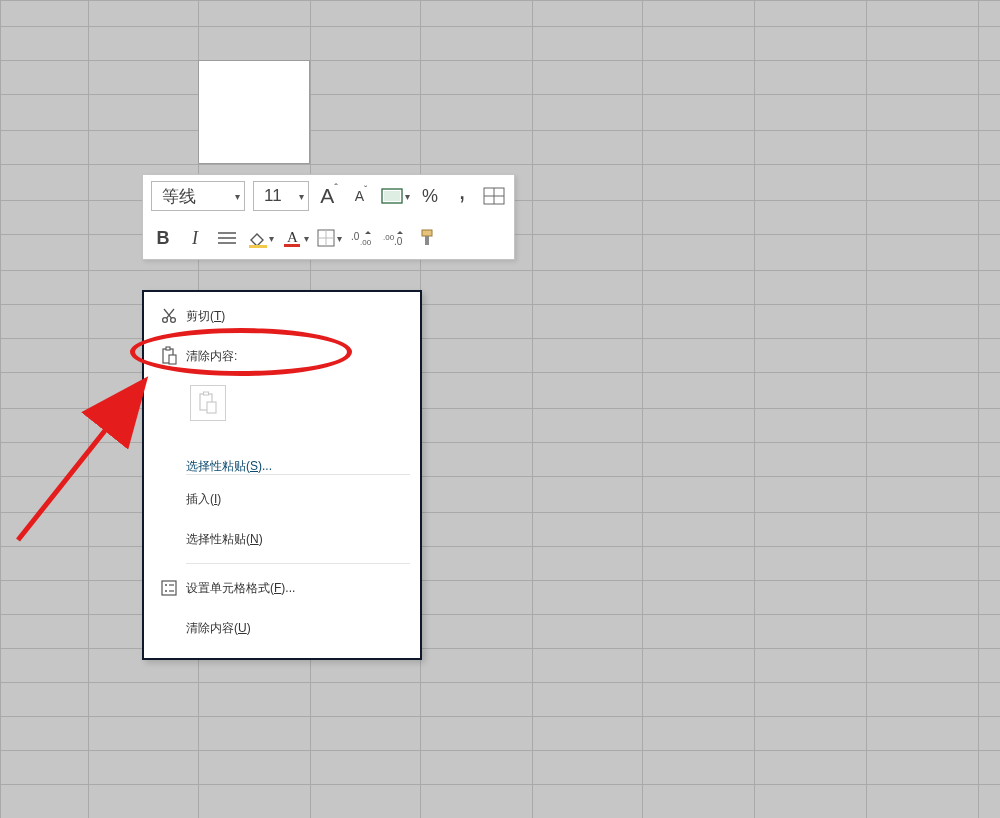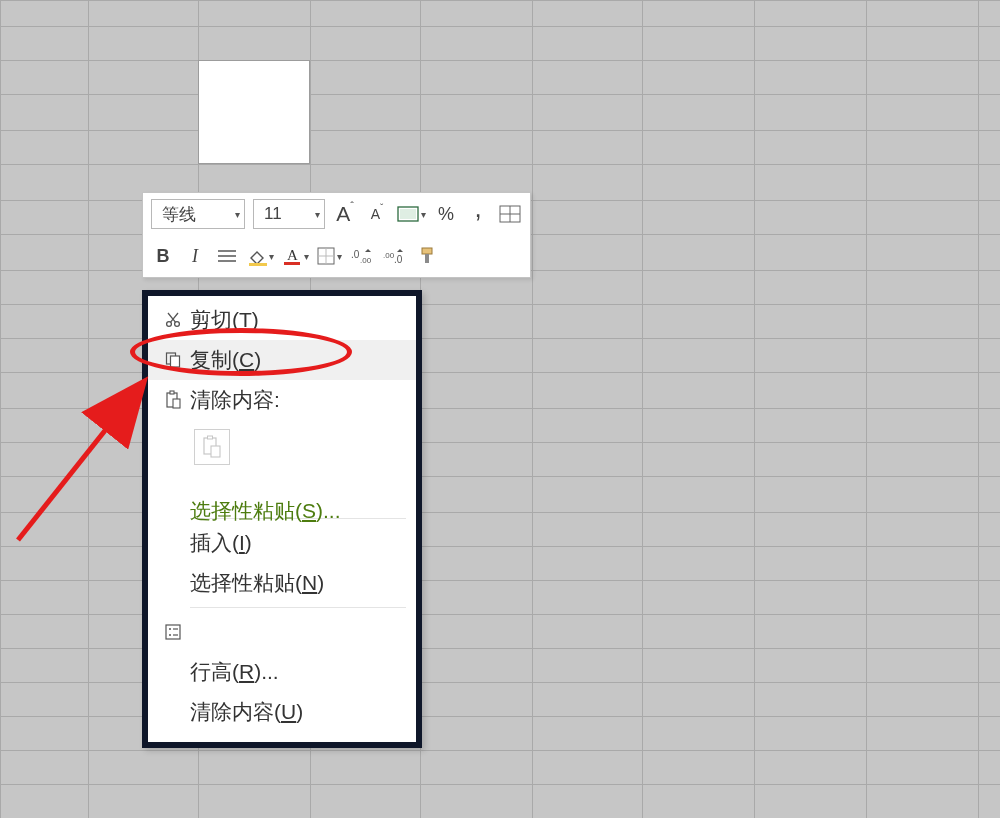--- a/index.html
+++ b/index.html
@@ -45,38 +45,38 @@
   position:relative;
 }
 .tb-btn.small{ font-size:14px;}
 .tb-btn.dd::after { content:"▾"; font-size:10px; color:#555; margin-left:2px;}
 .tb-btn svg { display:block; }
 
 .context-menu {
   position:absolute;
   width:280px;
   background:#ffffff;
-  border:6px solid #0f172a;
+  border:2px solid #0f172a;
   box-shadow:3px 3px 6px rgba(0,0,0,.15);
   padding:4px 0 10px;
-  font-size:21px;
+  font-size:12px;
   color:#333;
 }
 .context-menu .item {
   display:flex; align-items:center;
   height:40px;
   padding:0 10px 0 8px;
 }
 .context-menu .item .ico {
   width:34px; display:flex; align-items:center; justify-content:center;
   color:#666;
 }
 .context-menu .item .lbl { flex:1; white-space:nowrap;}
 .context-menu .item.hover { background:#f0f0f0;}
-.context-menu .item.disabled .lbl { color:#4d7c0f;margin-top:33px;}
+.context-menu .item.disabled .lbl { color:#0c4a6e;margin-top:33px;}
 .context-menu .item.disabled .ico { opacity:.55;}
 .context-menu hr {
   border:none; border-top:1px solid #e4e4e4; margin:4px 10px 4px 42px;
 }
 .context-menu .sublabel { font-weight:normal;}
 .context-menu .paste-row {
   padding-left:46px; height:54px; display:flex; align-items:center;
 }
 .context-menu .paste-row .paste-chip{
   width:36px;height:36px; border:1px solid #d0d0d0; display:flex;align-items:center;justify-content:center;
@@ -134,27 +134,27 @@
       <div style="top: 648px;"></div>
       <div style="top: 682px;"></div>
       <div style="top: 716px;"></div>
       <div style="top: 750px;"></div>
       <div style="top: 784px;"></div>
     </div>
 </div>
 
 <div class="selected-cell" style="left: 198px; top: 60px; width: 112px; height: 104px;"></div>
 
-<div class="mini-toolbar" style="left: 142px; top: 192px; gap: 12px;">
+<div class="mini-toolbar" style="left: 142px; top: 174px; gap: 12px;">
   <div class="row">
     <div class="combo" style="width:94px">
       <span>等线</span>
       <span class="arrow">▾</span>
     </div>
-    <div class="combo" style="width:72px">
+    <div class="combo" style="width:56px">
       <span>11</span>
       <span class="arrow">▾</span>
     </div>
     <span class="tb-btn" style="font-size:21px">A<span style="font-size:11px;position:relative;top:-8px">ˆ</span></span>
     <span class="tb-btn small">A<span style="font-size:10px;position:relative;top:-6px">ˇ</span></span>
     <span class="tb-btn dd">
       <svg width="22" height="16">
           <rect x="1" y="1" width="20" height="14" fill="none" stroke="#2d6b3f" stroke-width="1.3"></rect>
           <rect x="3" y="3" width="16" height="10" fill="#dfeee3"></rect>
         </svg>
@@ -226,29 +226,20 @@
     <span class="ico">
       <svg width="18" height="18" viewBox="0 0 18 18">
           <circle cx="5" cy="13" r="2.4" fill="none" stroke="#555" stroke-width="1.3"></circle>
           <circle cx="13" cy="13" r="2.4" fill="none" stroke="#555" stroke-width="1.3"></circle>
           <path d="M6.6 11.2 L14 2 M11.4 11.2 L4 2" stroke="#555" stroke-width="1.3" fill="none"></path>
         </svg>
     </span>
     <span class="lbl"><span>剪切</span>(<span class="u-hotkey">T</span>)</span>
   </div>
 
-  <div class="item hover">
-    <span class="ico">
-      <svg width="18" height="18" viewBox="0 0 18 18">
-          <rect x="2.5" y="2" width="9" height="11" fill="none" stroke="#555" stroke-width="1.2"></rect>
-          <rect x="6.5" y="5" width="9" height="11" fill="#fff" stroke="#555" stroke-width="1.2"></rect>
-        </svg>
-    </span>
-    <span class="lbl"><span>复制</span>(<span class="u-hotkey">C</span>)</span>
-  </div>
 
   <div class="item">
     <span class="ico">
       <svg width="18" height="20" viewBox="0 0 18 20">
           <rect x="3" y="3" width="10" height="14" fill="none" stroke="#555" stroke-width="1.2"></rect>
           <rect x="6" y="1" width="4" height="3" fill="#fff" stroke="#555" stroke-width="1.1"></rect>
           <rect x="9" y="9" width="7" height="9" fill="#fff" stroke="#555" stroke-width="1.1"></rect>
         </svg>
     </span>
     <span class="lbl sublabel">清除内容:</span>
@@ -284,24 +275,21 @@
   <div class="item">
     <span class="ico">
       <svg width="18" height="18" viewBox="0 0 18 18">
           <rect x="2" y="2" width="14" height="14" fill="none" stroke="#555" stroke-width="1.2"></rect>
           <circle cx="6" cy="6" r="1" fill="#555"></circle>
           <circle cx="6" cy="12" r="1" fill="#555"></circle>
           <line x1="9" y1="6" x2="14" y2="6" stroke="#555" stroke-width="1.2"></line>
           <line x1="9" y1="12" x2="14" y2="12" stroke="#555" stroke-width="1.2"></line>
         </svg>
     </span>
-  </div>
-  <div class="item">
-    <span class="ico"></span>
-    <span class="lbl"><span>行高</span>(<span class="u-hotkey">R</span>)<span>...</span></span>
+    <span class="lbl"><span>设置单元格格式</span>(<span class="u-hotkey">F</span>)<span>...</span></span>
   </div>
   <div class="item">
     <span class="ico"></span>
     <span class="lbl"><span>清除内容</span>(<span class="u-hotkey">U</span>)</span>
   </div>
 </div>
 
 <div class="ann-ellipse" style="left: 130px; top: 328px; width: 222px; height: 48px;"></div>
 
 <svg class="ann-arrow" width="1000" height="818" style="left:0;top:0">

